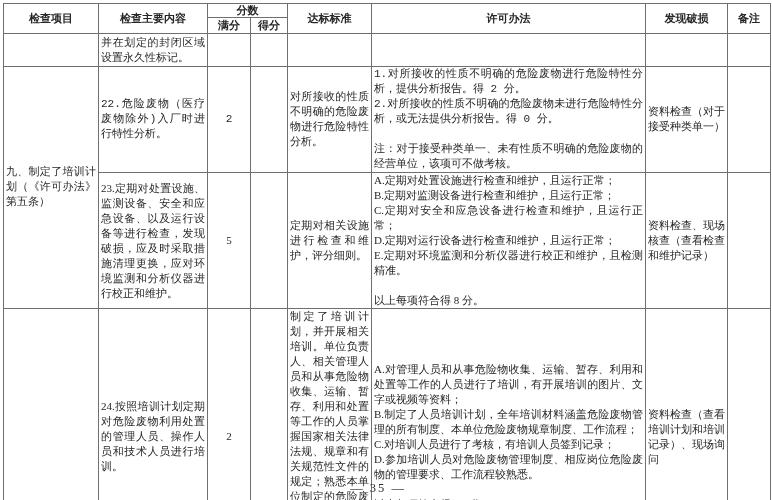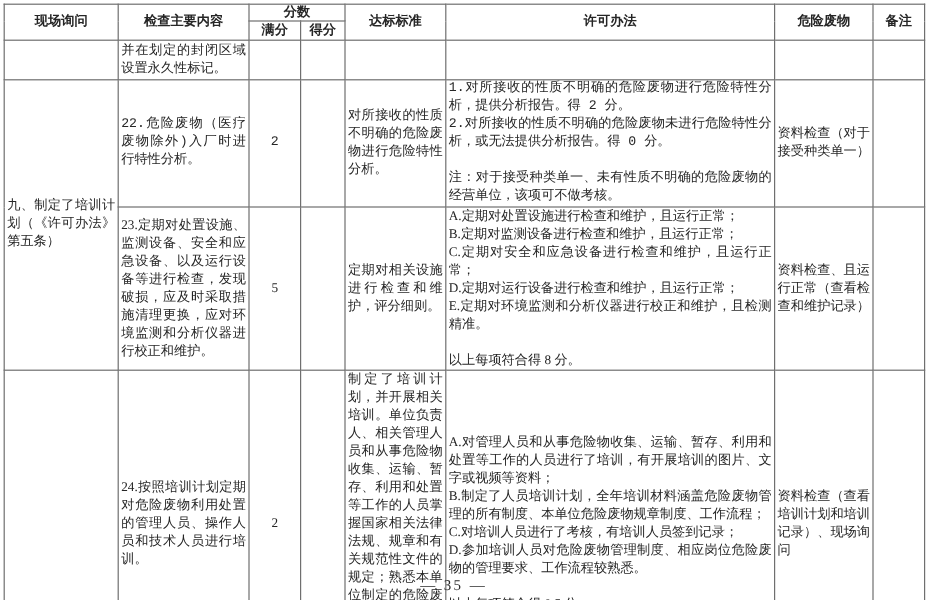--- a/index.html
+++ b/index.html
@@ -50,26 +50,26 @@
       <col style="width:43px">
       <col style="width:37px">
       <col style="width:84px">
       <col style="width:274px">
       <col style="width:82px">
       <col style="width:43px">
     </colgroup>
 
     <tbody>
         <tr class="h-r1">
-      <td class="hdr" rowspan="2">现场询问</td>
+      <td class="hdr" rowspan="2">检查项目</td>
       <td class="hdr" rowspan="2">检查主要内容</td>
       <td class="hdr" colspan="2">分数</td>
       <td class="hdr" rowspan="2">达标标准</td>
       <td class="hdr" rowspan="2">许可办法</td>
-      <td class="hdr" rowspan="2">危险废物</td>
+      <td class="hdr" rowspan="2">发现破损</td>
       <td class="hdr" rowspan="2">备注</td>
     </tr>
 
     <tr class="h-r2">
       <td class="hdr">满分</td>
       <td class="hdr">得分</td>
     </tr>
 
     <tr class="carry">
       <td></td>
@@ -101,21 +101,21 @@
       <td class="center">5</td>
       <td class="center"></td>
       <td class="justify">定期对相关设施进行检查和维护，评分细则。</td>
       <td class="pre justify">A.定期对处置设施进行检查和维护，且运行正常；
 B.定期对监测设备进行检查和维护，且运行正常；
 C.定期对安全和应急设备进行检查和维护，且运行正常；
 D.定期对运行设备进行检查和维护，且运行正常；
 E.定期对环境监测和分析仪器进行校正和维护，且检测精准。
 
 以上每项符合得 8 分。</td>
-      <td>资料检查、且运行正常（查看检查和维护记录）</td>
+      <td>资料检查、现场核查（查看检查和维护记录）</td>
       <td></td>
     </tr>
 
     <tr class="r24">
       <td></td>
       <td class="justify">24.按照培训计划定期对危险废物利用处置的管理人员、操作人员和技术人员进行培训。</td>
       <td class="center">2</td>
       <td class="center"></td>
       <td class="justify">制定了培训计划，并开展相关培训。单位负责人、相关管理人员和从事危险物收集、运输、暂存、利用和处置等工作的人员掌握国家相关法律法规、规章和有关规范性文件的规定；熟悉本单位制定的危险废物管理规章制度、工作流程和应急预案等各项要</td>
       <td class="pre justify">A.对管理人员和从事危险物收集、运输、暂存、利用和处置等工作的人员进行了培训，有开展培训的图片、文字或视频等资料；

